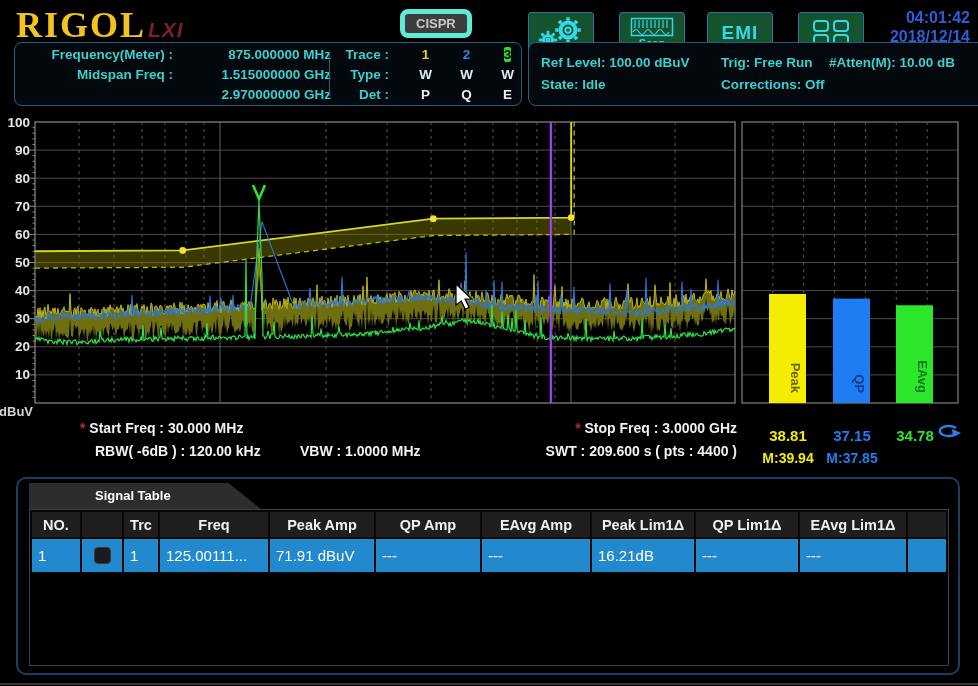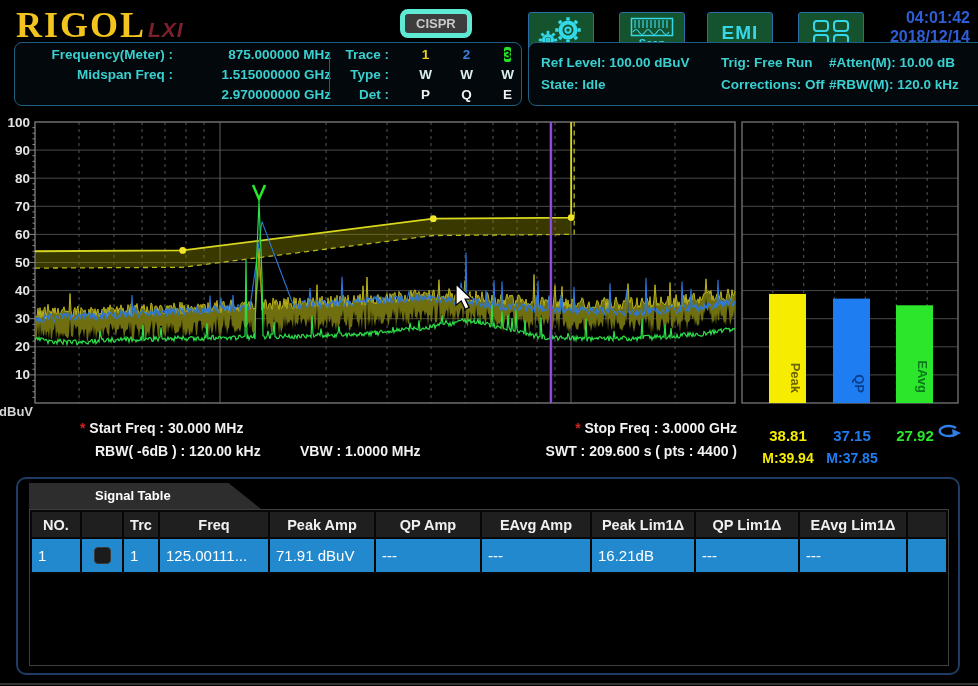--- a/index.html
+++ b/index.html
@@ -178,21 +178,20 @@
     <div class="rcol" style="left:12px;">
       <div>Ref Level: 100.00 dBuV</div>
       <div>State: Idle</div>
     </div>
     <div class="rcol" style="left:192px;">
       <div>Trig: Free Run</div>
       <div>Corrections: Off</div>
     </div>
     <div class="rcol" style="left:300px;">
       <div>#Atten(M): 10.00 dB</div>
-      <div>#RBW(M): 120.0 kHz</div>
     </div>
   </div>
 
   <svg id="chart-svg" width="978" height="310" viewBox="0 0 978 310">
       <line x1="35" y1="262.9" x2="735" y2="262.9" stroke="#4a4a4a" stroke-width="1"></line>
       <line x1="742" y1="262.9" x2="958" y2="262.9" stroke="#4a4a4a" stroke-width="1"></line>
       <line x1="35" y1="234.8" x2="735" y2="234.8" stroke="#4a4a4a" stroke-width="1"></line>
       <line x1="742" y1="234.8" x2="958" y2="234.8" stroke="#4a4a4a" stroke-width="1"></line>
       <line x1="35" y1="206.7" x2="735" y2="206.7" stroke="#4a4a4a" stroke-width="1"></line>
       <line x1="742" y1="206.7" x2="958" y2="206.7" stroke="#4a4a4a" stroke-width="1"></line>
@@ -323,21 +322,21 @@
   <div class="ftxt" style="left:540px;top:420px;width:197px;text-align:right;">
     <span class="redmark">*</span>
     <span>Stop Freq : 3.0000 GHz</span>
   </div>
   <div class="ftxt" style="left:95px;top:443px;">RBW( -6dB ) : 120.00 kHz</div>
   <div class="ftxt" style="left:300px;top:443px;">VBW : 1.0000 MHz</div>
   <div class="ftxt" style="left:480px;top:443px;width:257px;text-align:right;">SWT : 209.600 s ( pts : 4400 )</div>
 
   <div class="mval" id="mv0" style="left: 756px; top: 427px; color: rgb(245, 236, 0);">38.81</div>
   <div class="mval" id="mv1" style="left: 820px; top: 427px; color: rgb(31, 125, 242);">37.15</div>
-  <div class="mval" id="mv2" style="left: 883px; top: 427px; color: rgb(44, 230, 44);">27.92</div>
+  <div class="mval" id="mv2" style="left: 883px; top: 427px; color: rgb(44, 230, 44);">34.78</div>
   <div class="mmax" id="mm0" style="left: 756px; top: 450px; color: rgb(245, 236, 0);">M:39.94</div>
   <div class="mmax" id="mm1" style="left: 820px; top: 450px; color: rgb(31, 125, 242);">M:37.85</div>
   <div class="mmax" id="mm2" style="left: 883px; top: 457px; color: rgb(44, 230, 44); margin-top: 44px;">M:35.07</div>
   <svg id="loop-icon" width="28" height="20" viewBox="0 0 28 20">
     <path d="M22,7 A9,5 0 1 0 22,13" fill="none" stroke="#2f7fe8" stroke-width="2.4"></path>
     <polygon points="19,16 27,12 18,8" fill="#2f7fe8"></polygon>
   </svg>
 
   <div class="panel">
     <div class="tab">Signal Table</div>

